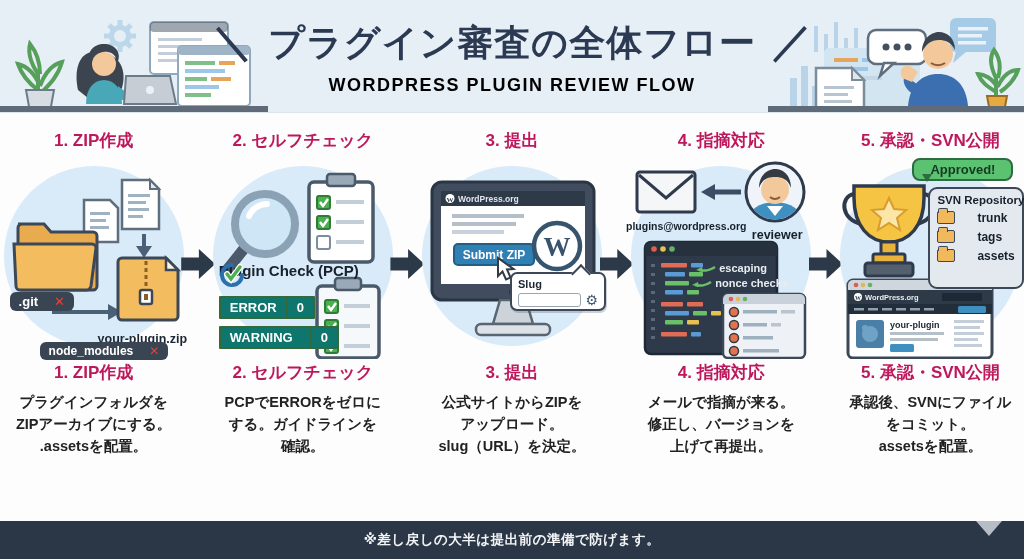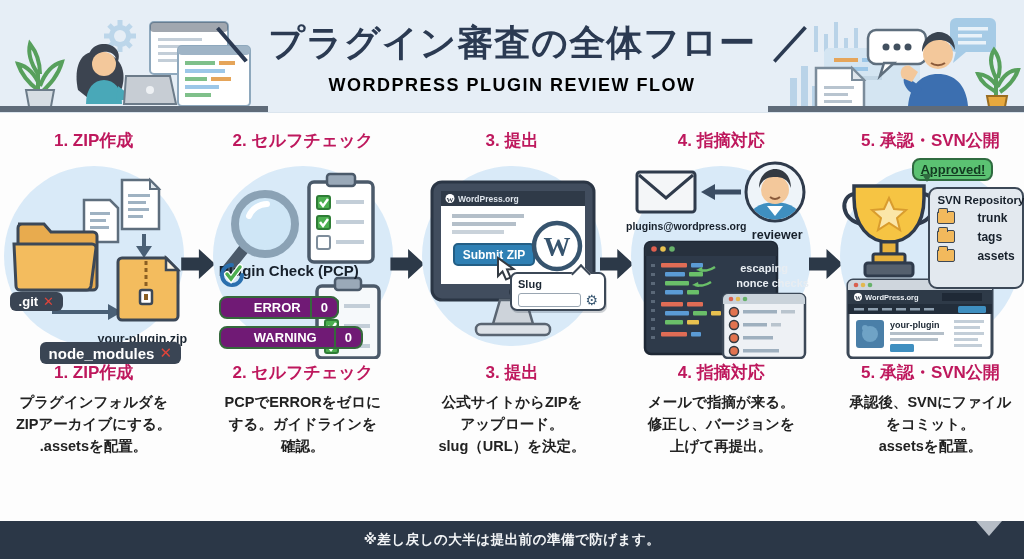--- a/index.html
+++ b/index.html
@@ -24,46 +24,46 @@
   .illu { position:relative; width:196px; height:205px; flex:0 0 205px; }
   .illu .bgcircle { position:absolute; left:8px; top:12px; width:180px; height:180px; border-radius:50%; background:#d9eaf8; }
   .illu svg { position:absolute; left:0; top:0; }
   .desc { font-size:14.5px; font-weight:700; color:#222; text-align:center; line-height:1.5; white-space:pre-line; margin-top:4px; }
 
   .arrow-slot { flex:0 0 34px; display:flex; justify-content:center; }
   .flow-arrow { width:34px; height:30px; margin-top:136px; background:#2c3948;
     clip-path:polygon(0% 28%,52% 28%,52% 0%,100% 50%,52% 100%,52% 72%,0% 72%); }
 
   
-  .dark-badge { position:absolute; display:inline-flex; align-items:center; gap:5px; background:#3a4554; color:#fff; font-weight:800; border-radius:6px; padding:2px 9px; white-space:nowrap; }
+  .dark-badge { position:absolute; display:inline-flex; align-items:center; gap:16px; background:#3a4554; color:#fff; font-weight:800; border-radius:6px; padding:2px 9px; white-space:nowrap; }
   .dark-badge .x { color:#e0443a; font-weight:800; }
   .zip-label { position:absolute; font-size:12.5px; font-weight:800; color:#1c2733; white-space:nowrap; }
 
   
   .pc-row { position:absolute; left:14px; top:108px; display:flex; align-items:center; gap:6px; }
   .pc-text { font-size:15px; font-weight:800; color:#17202b; white-space:nowrap; }
-  .status-badge { position:absolute; display:inline-flex; align-items:stretch; background:#701a75; border:2px solid #35693c; border-radius:8px; color:#fff; font-weight:800; font-size:13px; overflow:hidden;padding-left:24px; }
+  .status-badge { position:absolute; display:inline-flex; align-items:stretch; background:#0f766e; border:2px solid #35693c; border-radius:1px; color:#fff; font-weight:800; font-size:13px; overflow:hidden; }
   .status-badge .lbl { padding:2px 9px; }
   .status-badge .val { border-left:2px solid #35693c; padding:2px 9px; }
 
   
   .slug-tip { position:absolute; left:96px; top:118px; width:96px; background:#fff; border:2px solid #3c4857; border-radius:7px; padding:4px 6px 2px; box-shadow:1px 2px 0 rgba(60,72,87,.25); }
   .slug-tip:before { content:""; position:absolute; top:-7px; right:16px; width:12px; height:12px; background:#fff; border-left:2px solid #3c4857; border-top:2px solid #3c4857; transform:rotate(45deg); }
   .slug-tip .slug-lbl { font-size:11px; font-weight:800; color:#1c2733; }
   .slug-row { display:flex; align-items:center; gap:4px; margin-top:3px; }
   .slug-input { flex:1; height:14px; background:#fff; border:1.5px solid #9aa6b2; border-radius:3px; }
   .gear { font-size:14px; color:#3c5a74; line-height:1; }
 
   
   .mail-label { position:absolute; left:0; top:66px; width:126px; text-align:center; font-size:10.5px; font-weight:800; color:#17202b; white-space:nowrap; }
   .reviewer-label { position:absolute; left:118px; top:74px; width:72px; text-align:center; font-size:12.5px; font-weight:800; color:#17202b; }
-  .code-note { position:absolute; font-size:11px; font-weight:700; color:#e8edf2; white-space:nowrap;margin-left:21px; }
-
-  
-  .approved-bubble { position:absolute; left:80px; top:4px; background:#5bc272; border:2px solid #2f6b40; border-radius:8px; color:#133b21; font-size:13px; font-weight:800; padding:2px 6px; white-space:nowrap;text-decoration:underline; }
+  .code-note { position:absolute; font-size:11px; font-weight:700; color:#e8edf2; white-space:nowrap; }
+
+  
+  .approved-bubble { position:absolute; left:80px; top:4px; background:#5bc272; border:2px solid #2f6b40; border-radius:8px; color:#133b21; font-size:13px; font-weight:800; padding:2px 16px; white-space:nowrap; }
   .approved-bubble:after { content:""; position:absolute; bottom:-8px; left:8px; border:5px solid transparent; border-top:8px solid #2f6b40; }
   .svn-panel { position:absolute; left:96px; top:33px; width:96px; background:#e3e9ef; border:2.5px solid #3c4857; border-radius:9px; padding:5px 7px 24px; }
   .svn-title { font-size:11.5px; font-weight:800; color:#17202b; text-align:center; white-space:nowrap; }
   .svn-row { display:flex; gap:22px; margin-top:5px; }
   .svn-row .flabel { font-size:12px; font-weight:800; color:#17202b; }
   .mini-folder { width:18px; height:13px; background:#f2b95c; border:1.5px solid #3c4857; border-radius:2px; position:relative; }
   .mini-folder:before { content:""; position:absolute; top:-4px; left:0; width:8px; height:4px; background:#f2b95c; border:1.5px solid #3c4857; border-bottom:none; border-radius:2px 2px 0 0; }
 
   
   .footer { flex:0 0 38px; margin-top:auto; background:#2b3747; position:relative; display:flex; align-items:center; justify-content:center; }
@@ -233,21 +233,21 @@
             <line x1="150" y1="107" x2="150" y2="138" stroke="#8a5f23" stroke-width="3" stroke-dasharray="4 3"></line>
             <rect x="144" y="136" width="12" height="14" rx="2" fill="#fff" stroke="#3c4857" stroke-width="2.5"></rect>
             <rect x="148" y="140" width="4" height="6" fill="#8a5f23"></rect>
           </g>
         </svg>
         <div class="dark-badge" style="left:14px; top:138px; font-size:13px;">
           <span>.git</span>
             <span class="x">✕</span>
         </div>
         <div class="zip-label" style="left:102px; top:178px;">your-plugin.zip</div>
-        <div class="dark-badge" style="left:44px; top:188px; font-size:15px;">
+        <div class="dark-badge" style="left:44px; top:188px; font-size:12px;">
           <span>node_modules</span>
             <span class="x">✕</span>
         </div>
       </div>
       <h2 class="step-title bottom">1. ZIP作成</h2>
       <p class="desc">プラグインフォルダを
 ZIPアーカイブにする。
 .assetsを配置。</p>
     </section>
 

